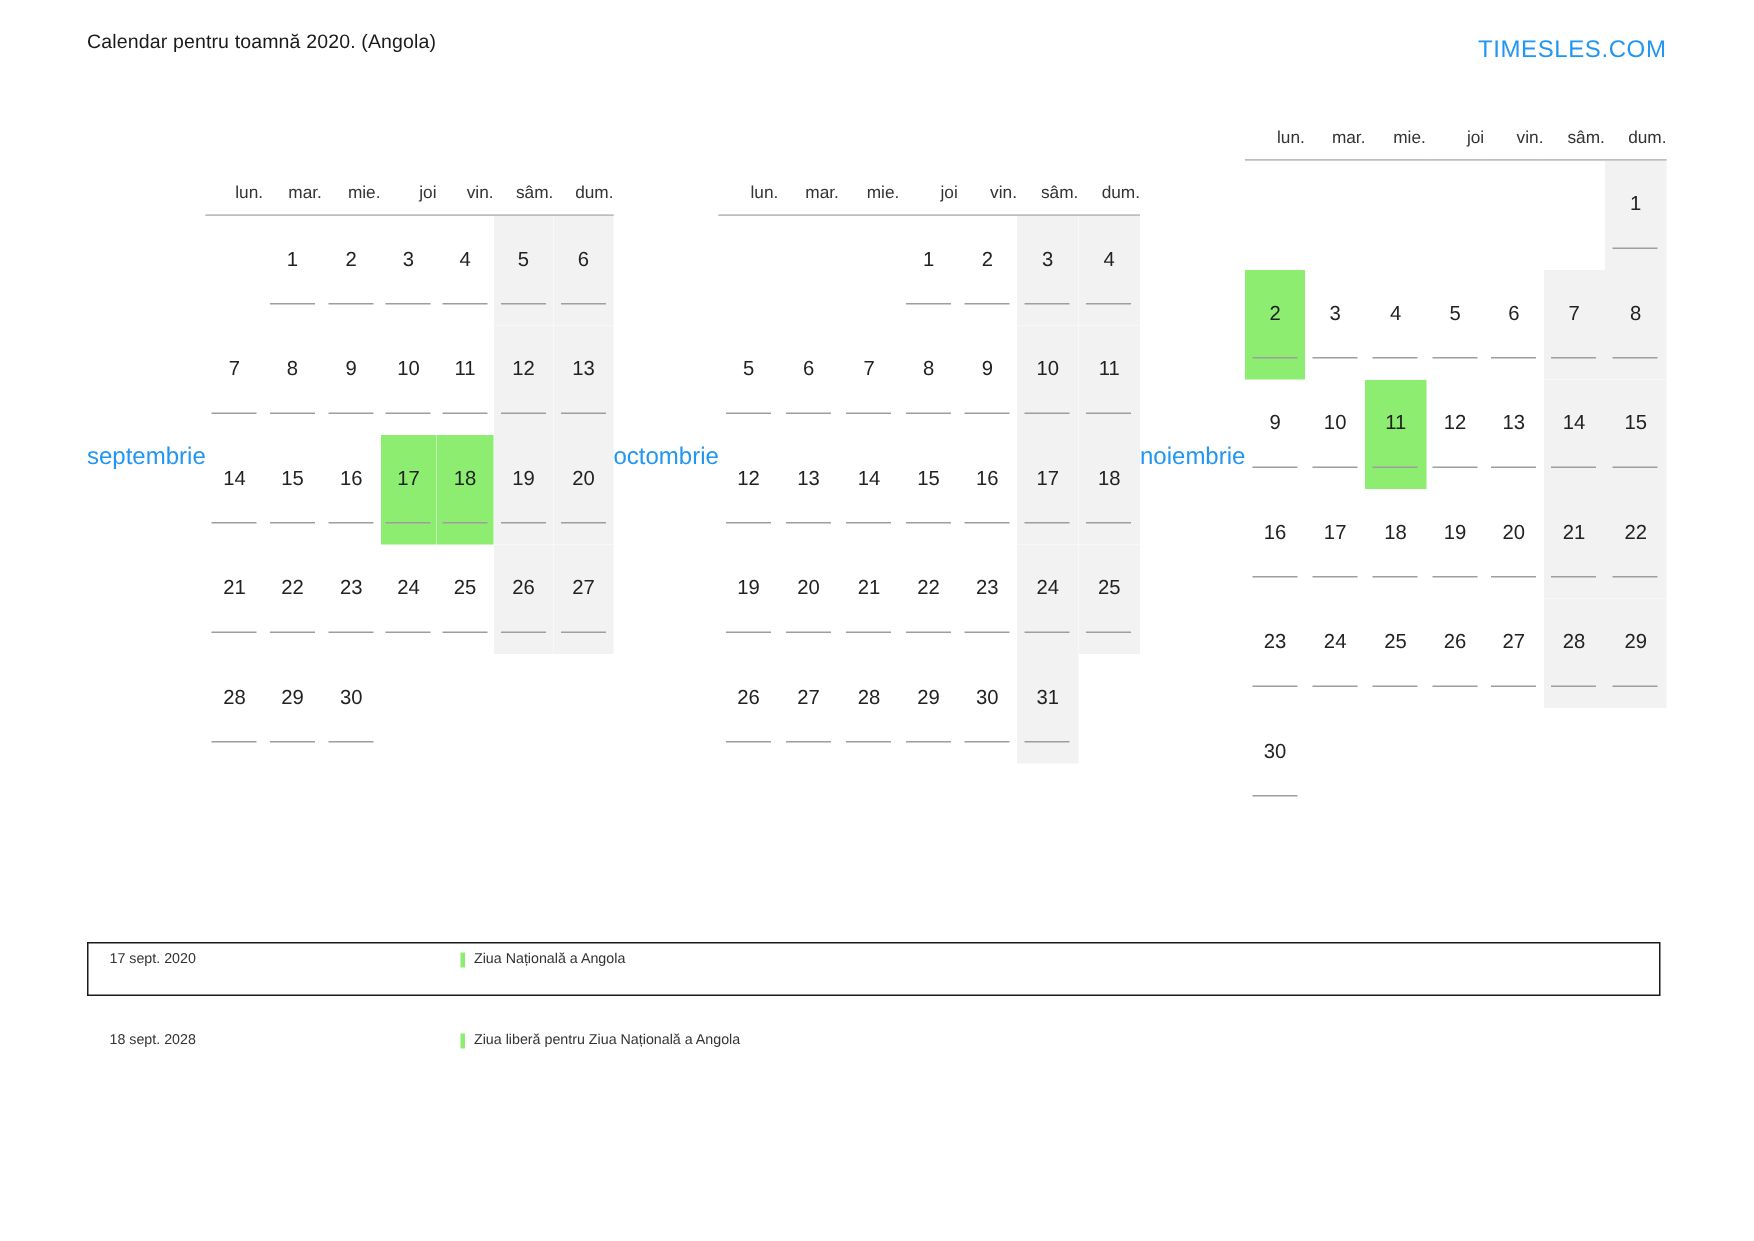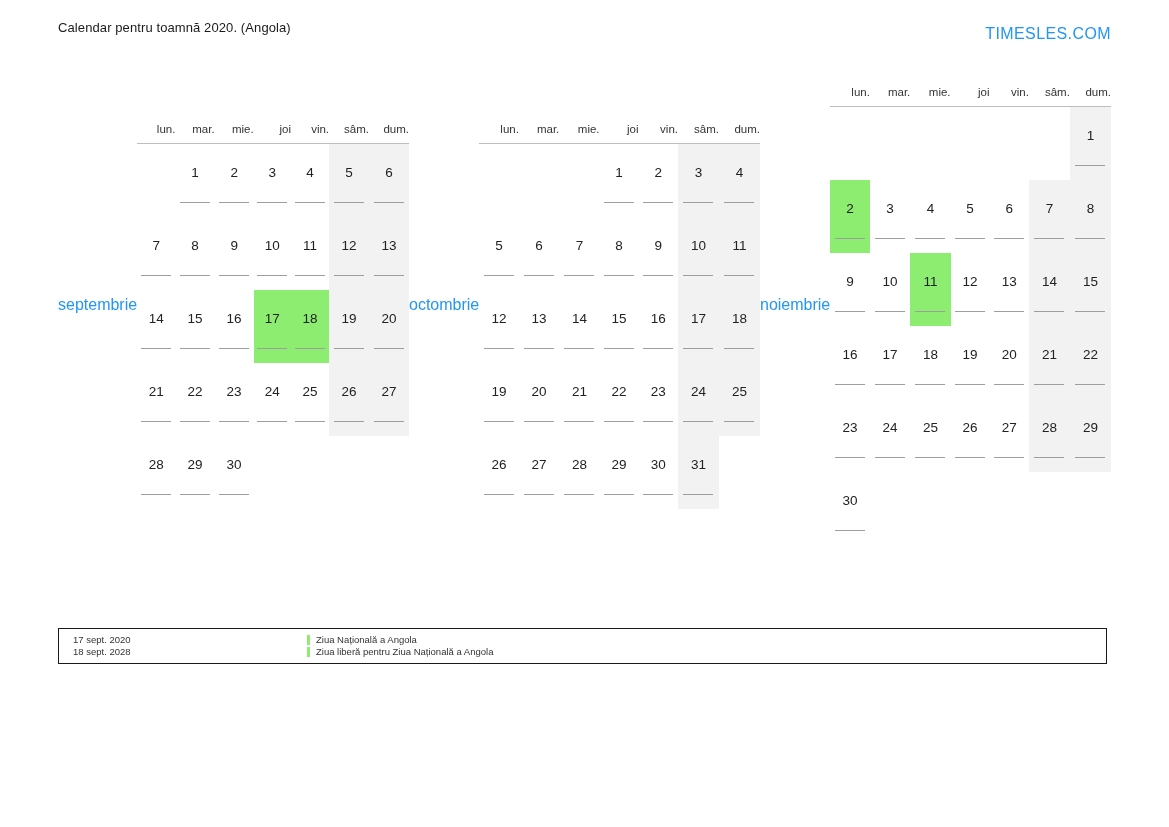--- a/index.html
+++ b/index.html
@@ -116,20 +116,21 @@
     box-sizing: border-box;
     display: flex;
   }
   .legend-col {
     width: 50%;
     box-sizing: border-box;
     padding: 5px 0 0 14px;
     display: flex;
     flex-direction: column;
     justify-content: flex-start;
+    gap: 42px;
   }
   .legend-row {
     display: flex;
     align-items: center;
     font-size: 9.5px;
     color: #333333;
     line-height: 12px;
     height: 12px;
   }
   .legend-date {

